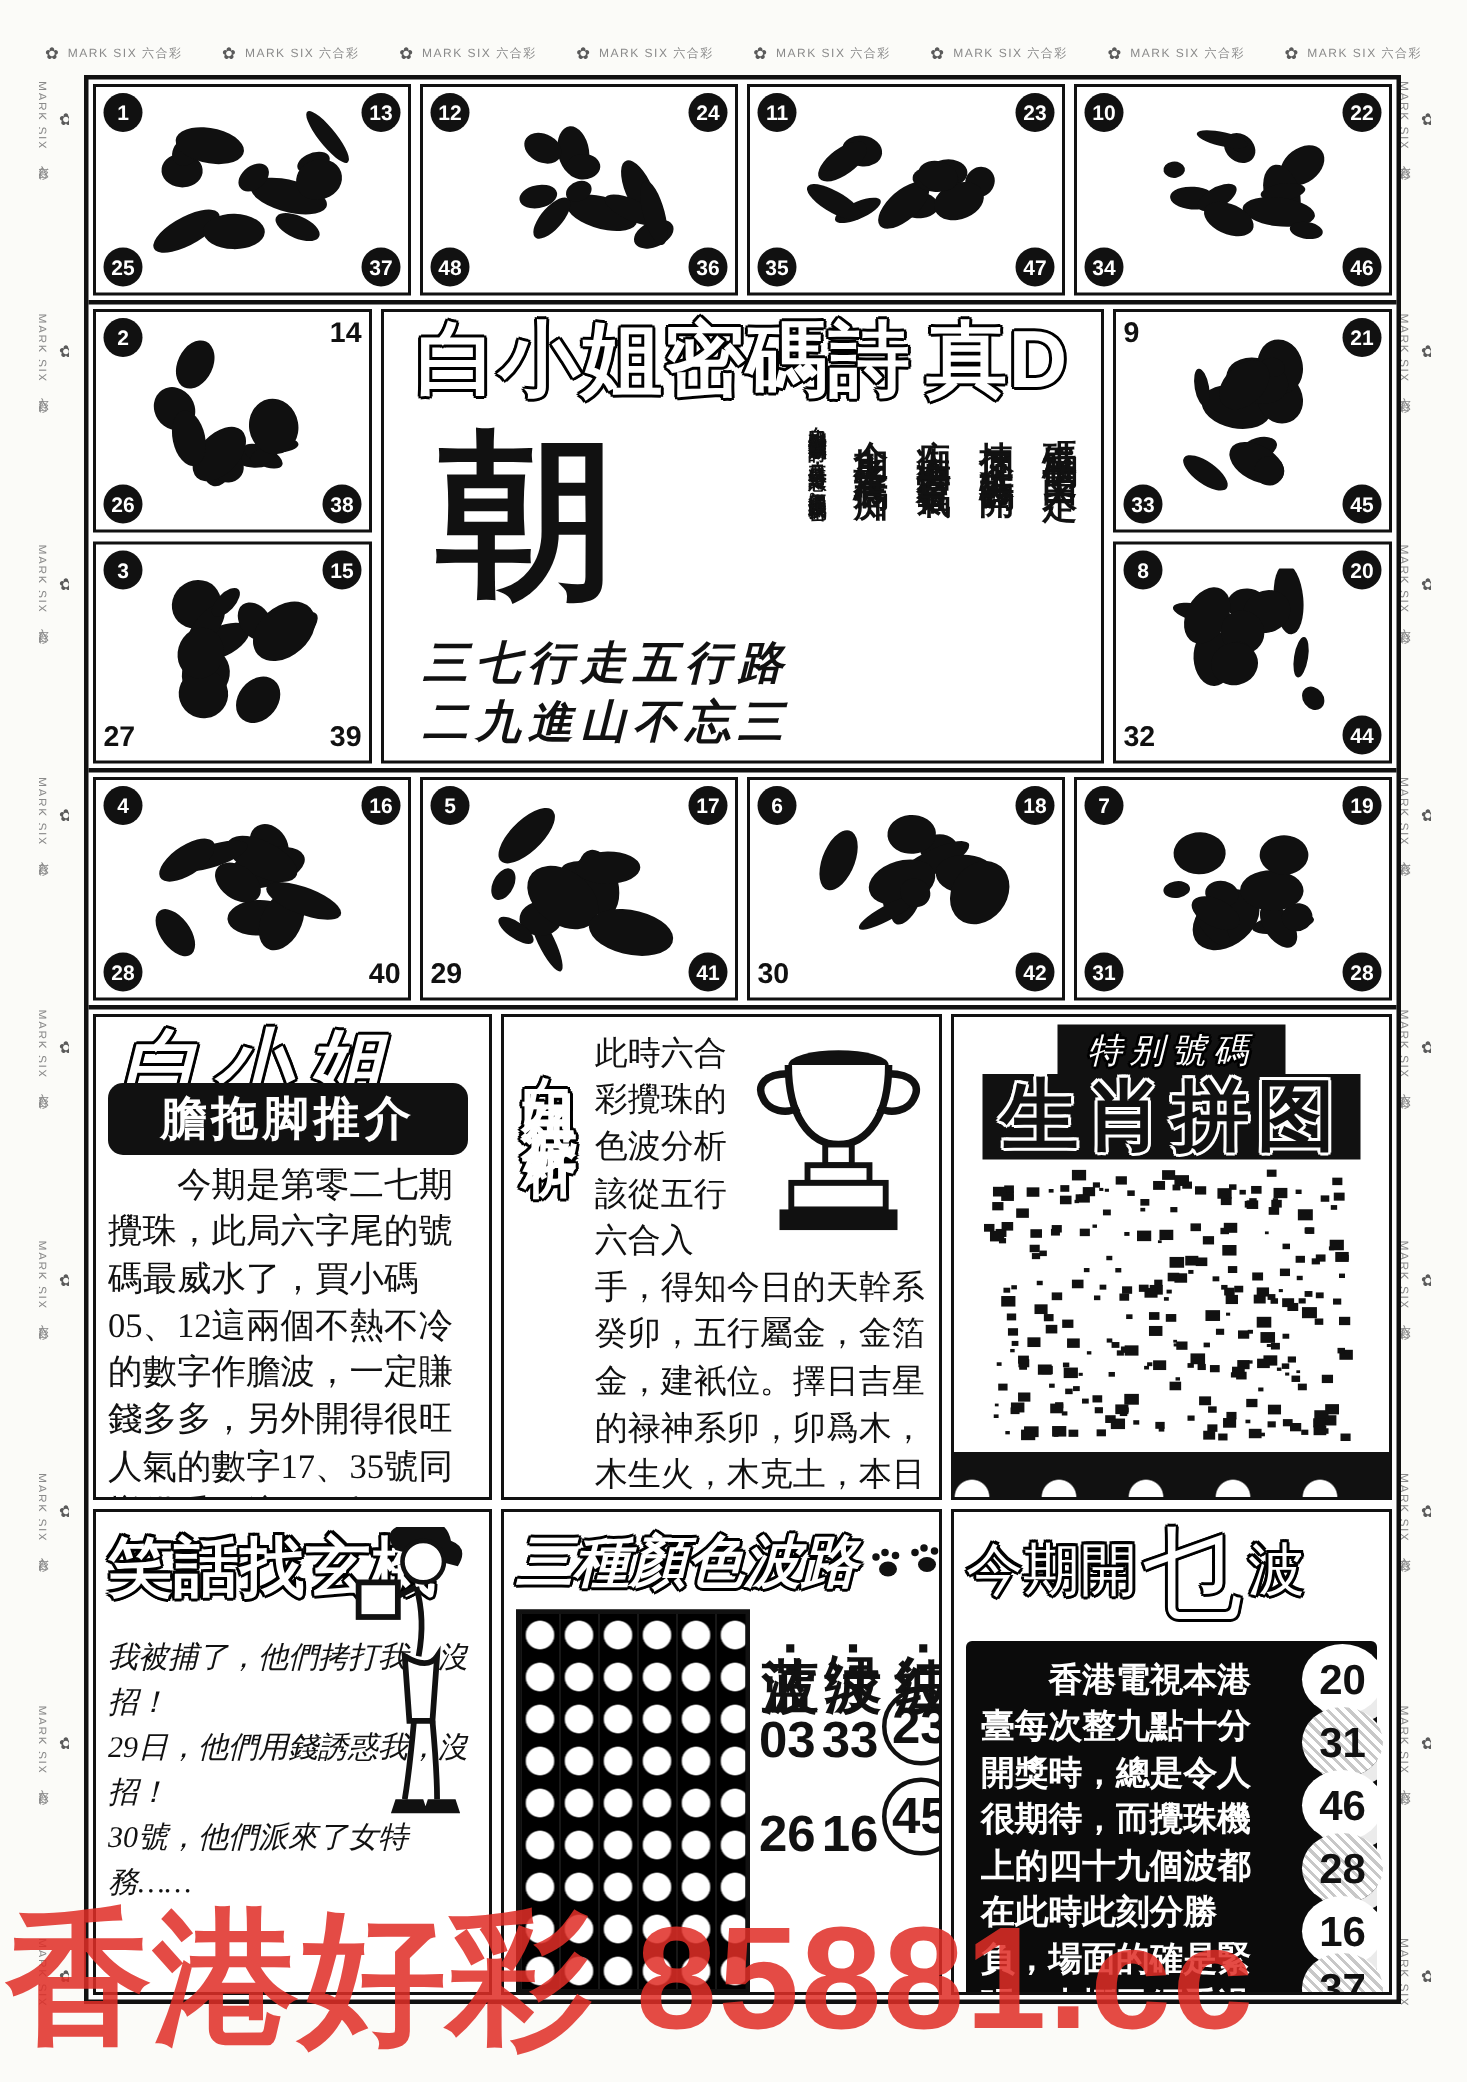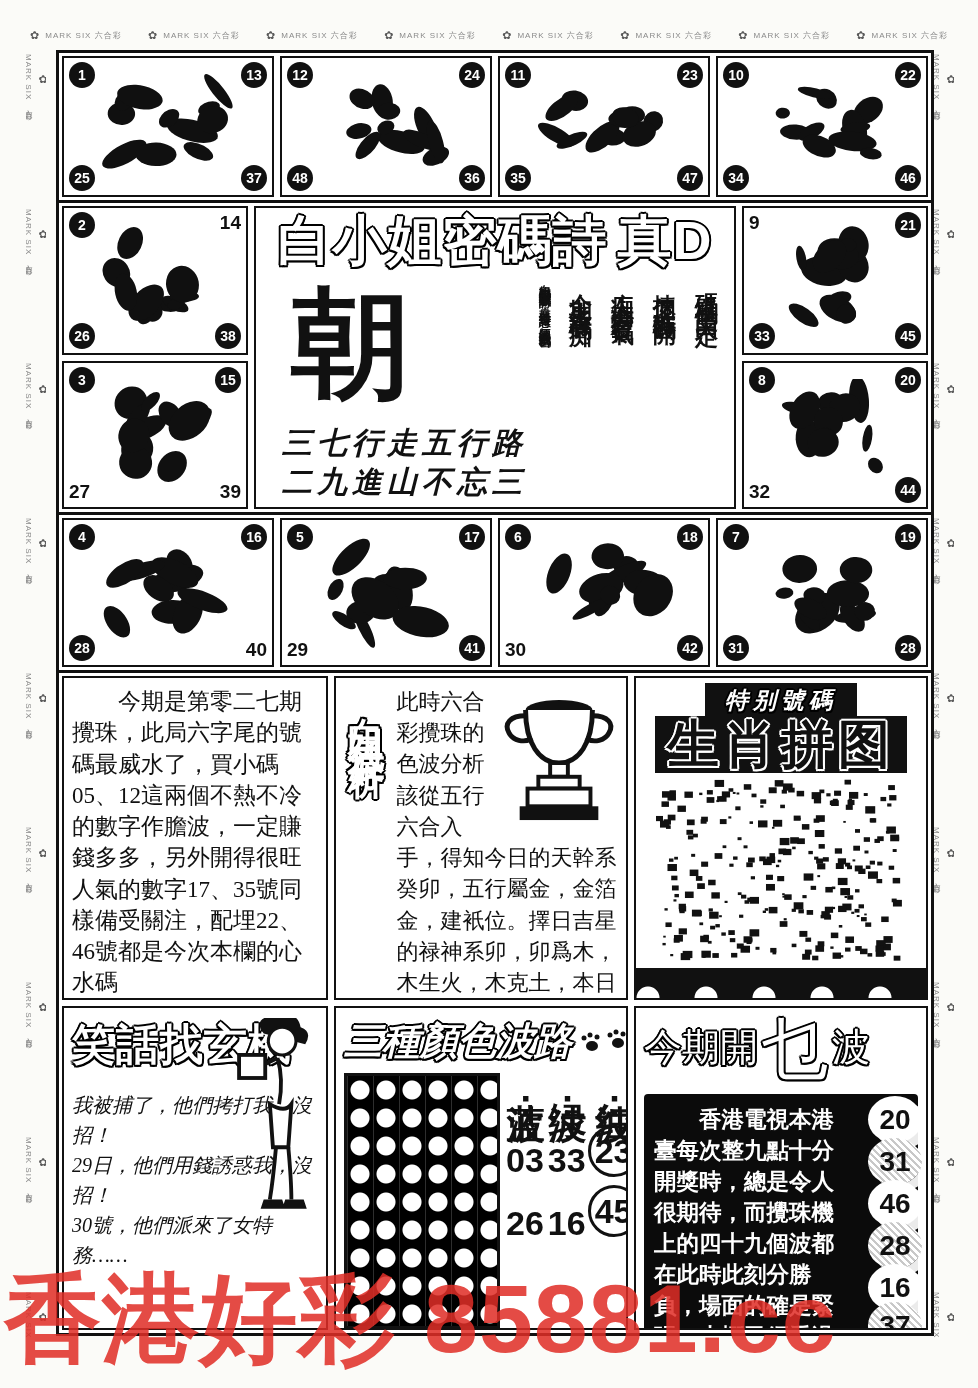--- a/index.html
+++ b/index.html
@@ -58,21 +58,21 @@
   .tui-body{font-family:"Liberation Serif",serif;font-size:23px;line-height:1.36;text-indent:2em}
 
   
   .sebo{display:flex}
   .sebo-title{writing-mode:vertical-rl;text-orientation:upright;font-size:37px;font-weight:900;line-height:1.15;letter-spacing:9px;padding-top:2px}
   .sebo-body{flex:1;font-family:"Liberation Serif",serif;font-size:22px;line-height:1.42;padding-left:10px}
   .trophy{float:right;width:118px;height:148px;margin:4px 0 0 4px;shape-outside:inset(0)}
 
   
   .sx{display:flex;flex-direction:column;align-items:center;padding:0}
-  .sx-banner{margin-top:5px;background:#111;padding:2px 20px;font-size:23px;font-weight:700;font-style:italic;letter-spacing:5px}
+  .sx-banner{margin-top:5px;background:#111;padding:2px 20px;font-size:23px;font-weight:400;font-style:italic;letter-spacing:5px}
   .sx-titleband{background:#111;margin-top:-2px;padding:0 12px}
   .sx-title{font-size:52px;font-weight:900;letter-spacing:5px;line-height:1.1}
   .sx-noise{flex:1;width:86%;margin:6px 0 4px}
   .sx-strip{width:100%;height:30px;background-color:#111;background-image:radial-gradient(circle at 12px 30px,#fff 11px,rgba(0,0,0,0) 12px);background-size:58px 30px;background-repeat:repeat-x}
 
   
   .joke-title{font-size:43px;font-weight:900;letter-spacing:1px;white-space:nowrap}
   .joke-fig{position:absolute;top:10px;right:2px;width:96px;height:200px}
   .joke-lines{margin-top:16px;font-family:"Liberation Serif",serif;font-size:20px;line-height:1.5;font-style:italic}
 
@@ -475,20 +475,24 @@
             <ellipse cx="34.1" cy="29.1" rx="12.5" ry="12.3" fill="#101010" transform="rotate(137 34.1 29.1)"></ellipse>
           </svg></div>
       <span class="num c bl">31</span>
       <span class="num c br">28</span>
     </div>
   </div>
 
   <div class="bottom">
 
     <div class="box">
+      <div class="tui-head">
+        <span class="tui-back ol">白小姐</span>
+        <div class="tui-pill">膽拖脚推介</div>
+      </div>
       <div class="tui-body">今期是第零二七期攪珠，此局六字尾的號碼最威水了，買小碼05、12這兩個不熱不冷的數字作膽波，一定賺錢多多，另外開得很旺人氣的數字17、35號同樣備受關注，配埋22、46號都是今次本欄的心水碼</div>
 
     </div>
 
     <div class="box sebo">
       <div class="sebo-title ol">白姐色波分析</div>
       <div class="sebo-body">
         <svg class="trophy" viewBox="0 0 120 150">
           <ellipse cx="60" cy="20" rx="34" ry="10" fill="#111"></ellipse>
           <path d="M26 20 c0 34 14 54 34 54 c20 0 34 -20 34 -54" fill="#fff" stroke="#111" stroke-width="5"></path>

